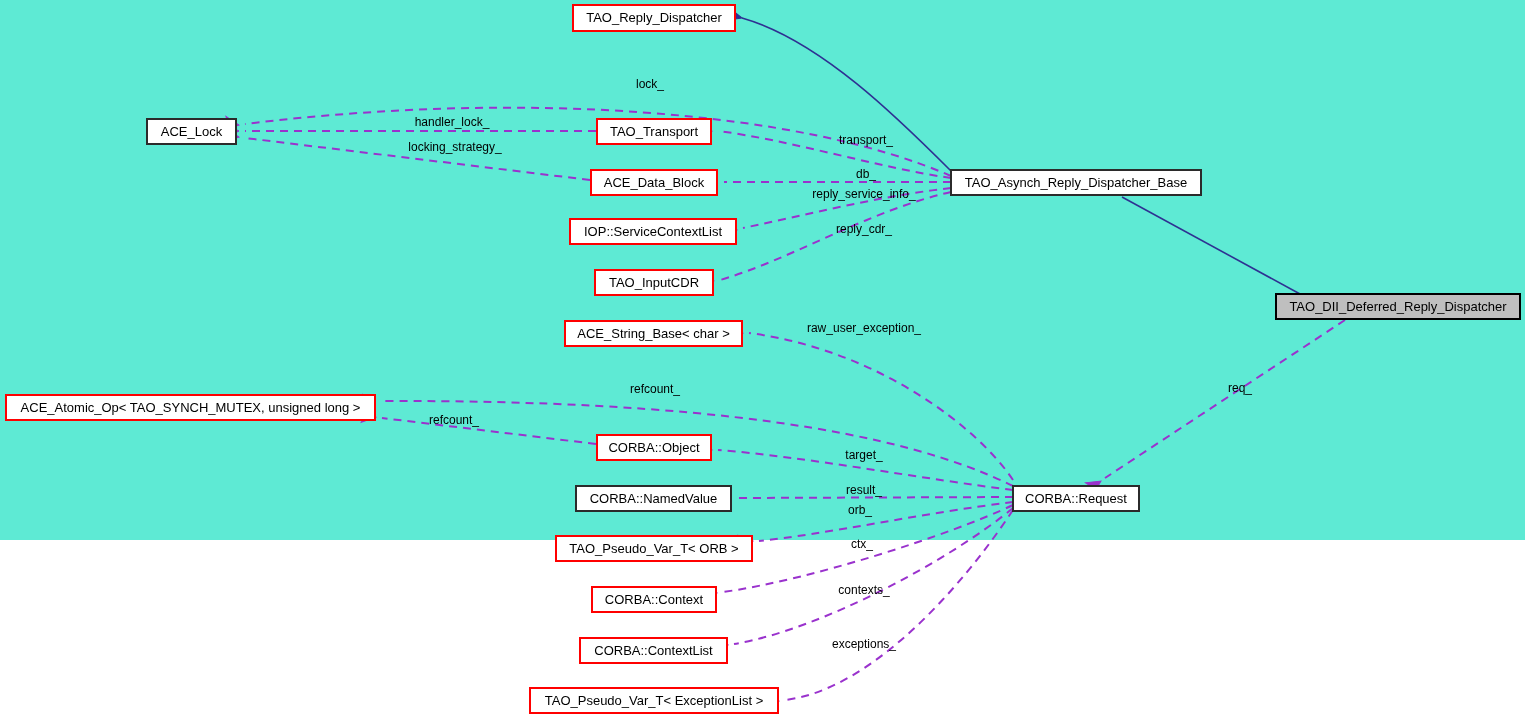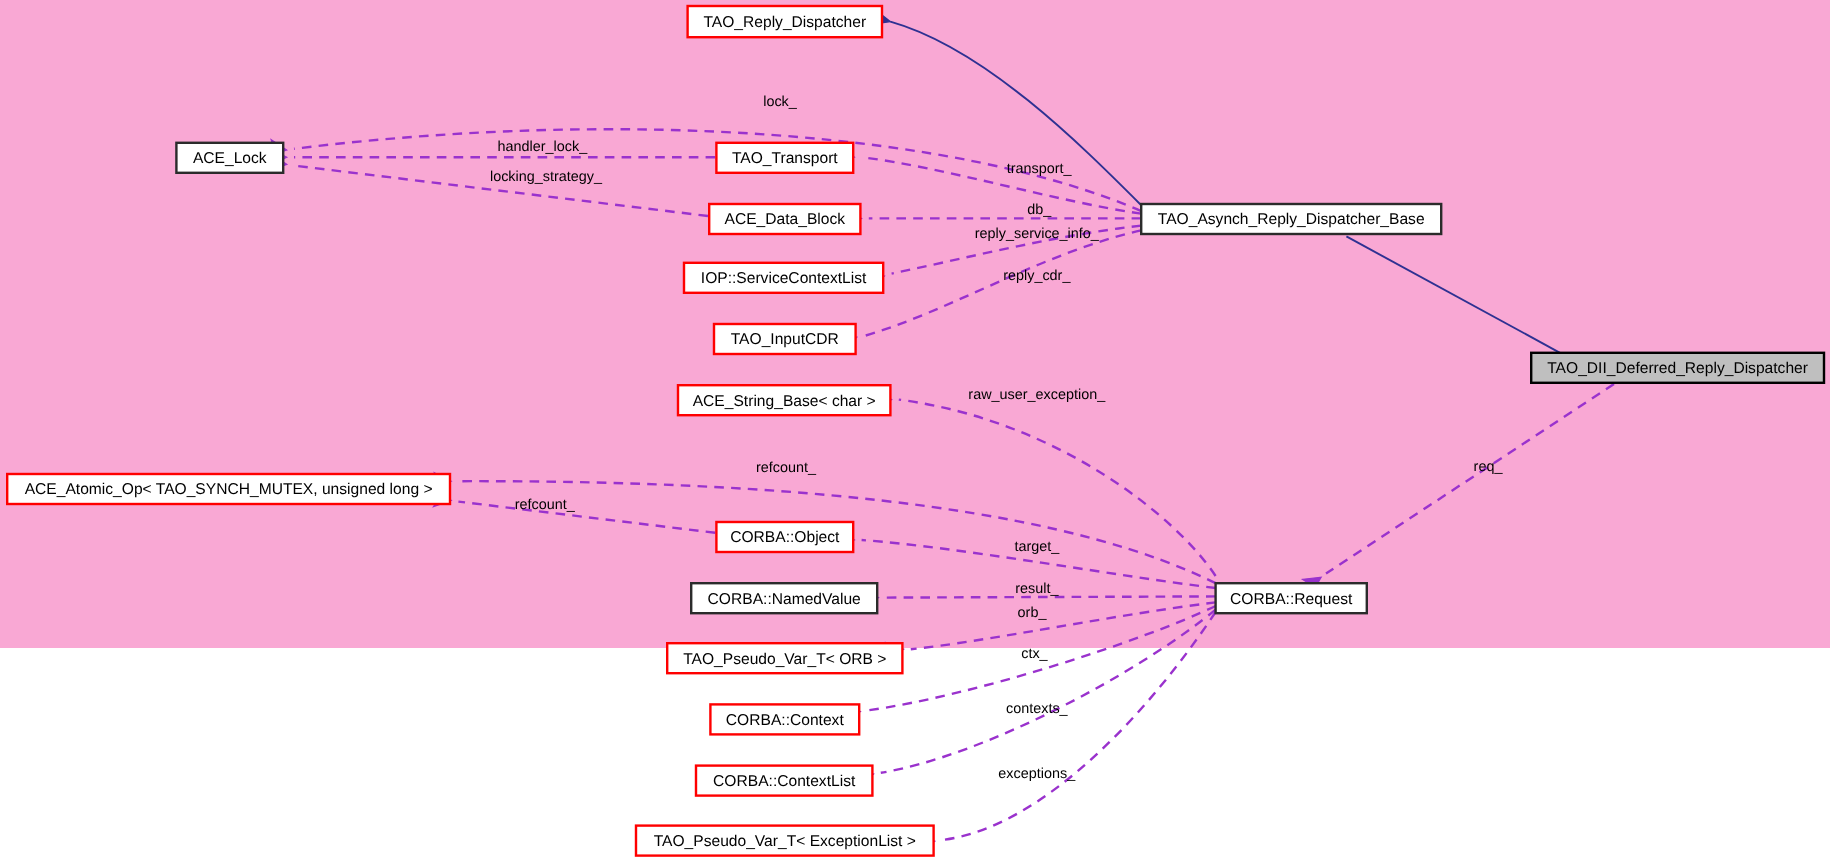--- a/index.html
+++ b/index.html
@@ -1,21 +1,21 @@
 <!DOCTYPE html>
 <html><head>
 <meta charset="utf-8">
 <title>Collaboration diagram</title>
 <style>
   html,body{margin:0;padding:0;background:#ffffff;}
   body{
     width:1525px;height:720px;overflow:hidden;
     font-family:"Liberation Sans","DejaVu Sans",sans-serif;
   }
-  #diagram-root{position:relative;width:1525px;height:540px;background:#f9a8d4;}
+  #diagram-root{position:relative;width:1525px;height:540px;background:#5eead4;}
   svg#graph{position:absolute;left:0;top:0;width:1525px;height:720px;display:block;}
 
   .node-box{fill:#ffffff;stroke:#ff0000;stroke-width:2;}
   .node-box.plain{stroke:#2b2b2b;stroke-width:2;}
   .node-box.focus{fill:#bfbfbf;stroke:#000000;stroke-width:2;}
 
   .node-label{
     font-family:"Liberation Sans","DejaVu Sans",sans-serif;
     font-size:13px;
     fill:#000000;

